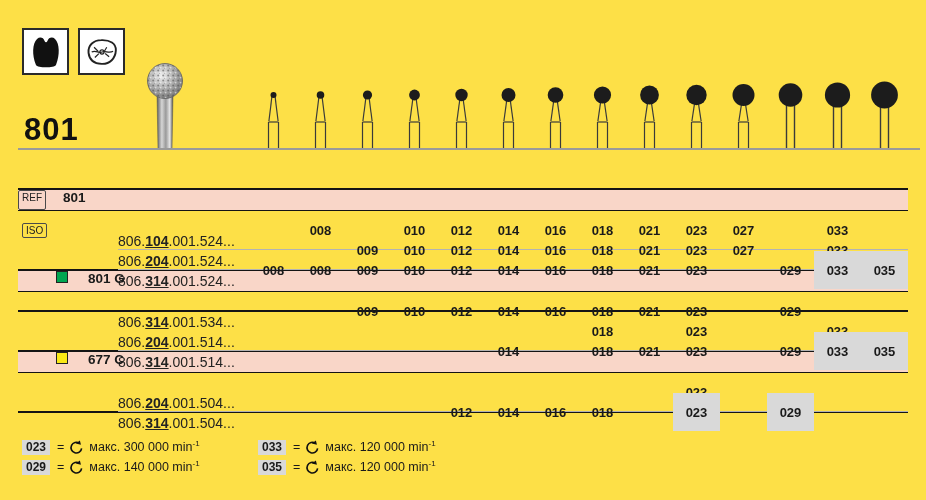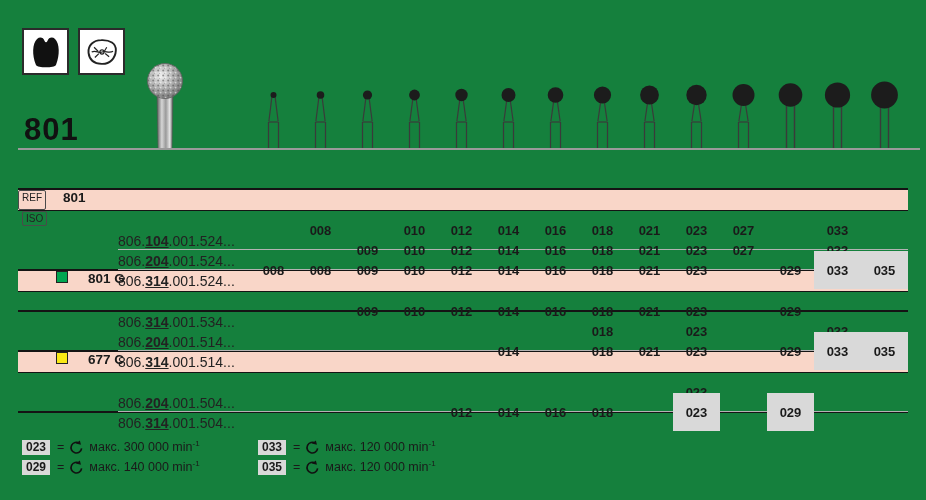--- a/index.html
+++ b/index.html
@@ -1,38 +1,38 @@
 <!DOCTYPE html>
 <html style="--pink: #f9d6c8; --hl: #d9d9d9;"><head>
 <meta charset="utf-8">
 <style>
   :root { --pink:#f9d6c8; --hl:#d9d9d9; --line-dark:#141414; --line-gray:#b3b3b3; }
   * { margin:0; padding:0; box-sizing:border-box; }
   body { background:#fff; font-family:"Liberation Sans", sans-serif; color:#1a1a1a; }
-  .page { position:relative; width:926px; height:500px; background:#15803d; overflow:hidden; }
+  .page { position:relative; width:926px; height:500px; background:#fde047; overflow:hidden; }
 
   
   .symbols { position:absolute; left:22px; top:28px; display:flex; gap:9px; }
   .symbol-box { width:47px; height:47px; border:2px solid #2b2b2b; background:#fff;
                 display:flex; align-items:center; justify-content:center; }
   .model-number { position:absolute; left:24px; top:112px; font-size:31px; font-weight:bold;
                   letter-spacing:1px; color:#111; }
   .bur-photo { position:absolute; left:142px; top:54px; }
   .ground-line { position:absolute; left:18px; top:148px; width:902px; height:2px; background:#9a9a9a; }
   .burs-row { position:absolute; left:250px; top:73px; width:658px; height:76px; display:flex; }
   .burs-row svg { display:block; }
 
   
   .size-table { position:absolute; left:18px; top:188px; width:890px; border-top:2px solid var(--line-dark); }
   .row { width:100%; }
   .pink-row { height:21px; background:var(--pink); border-bottom:1px solid var(--line-dark);
               display:flex; }
   .iso-row { height:20px; display:grid; grid-template-columns:100px 132px repeat(14, 1fr); align-items:stretch; }
   .iso-row.section-end { border-bottom:2px solid var(--line-dark); }
-  .label-cell { display:flex; align-items:flex-start; padding-left:4px; }
+  .label-cell { display:flex; align-items:center; padding-left:4px; }
   .tag { border:1px solid #4a4a4a; border-radius:2px; font-size:10px; line-height:13px;
          padding:0 3px; color:#222; }
   .family { font-weight:bold; font-size:13.5px; margin-left:17px; }
   .sec-square { width:12px; height:12px; border:1px solid #222; margin-left:38px; flex:0 0 auto; }
   .sec-label { font-weight:bold; font-size:13.5px; margin-left:20px; }
   .code-cell { font-size:14px; display:flex; align-items:center; white-space:nowrap; color:#222;margin-top:22px; }
   .code-bold { font-weight:bold;text-decoration:underline; }
   .size-cell { font-size:13px; font-weight:bold; display:flex; align-items:center; justify-content:center; }
   .iso-row:not(.section-end) .u { border-bottom:1px solid var(--line-gray); }
   .hl { background:var(--hl); }

